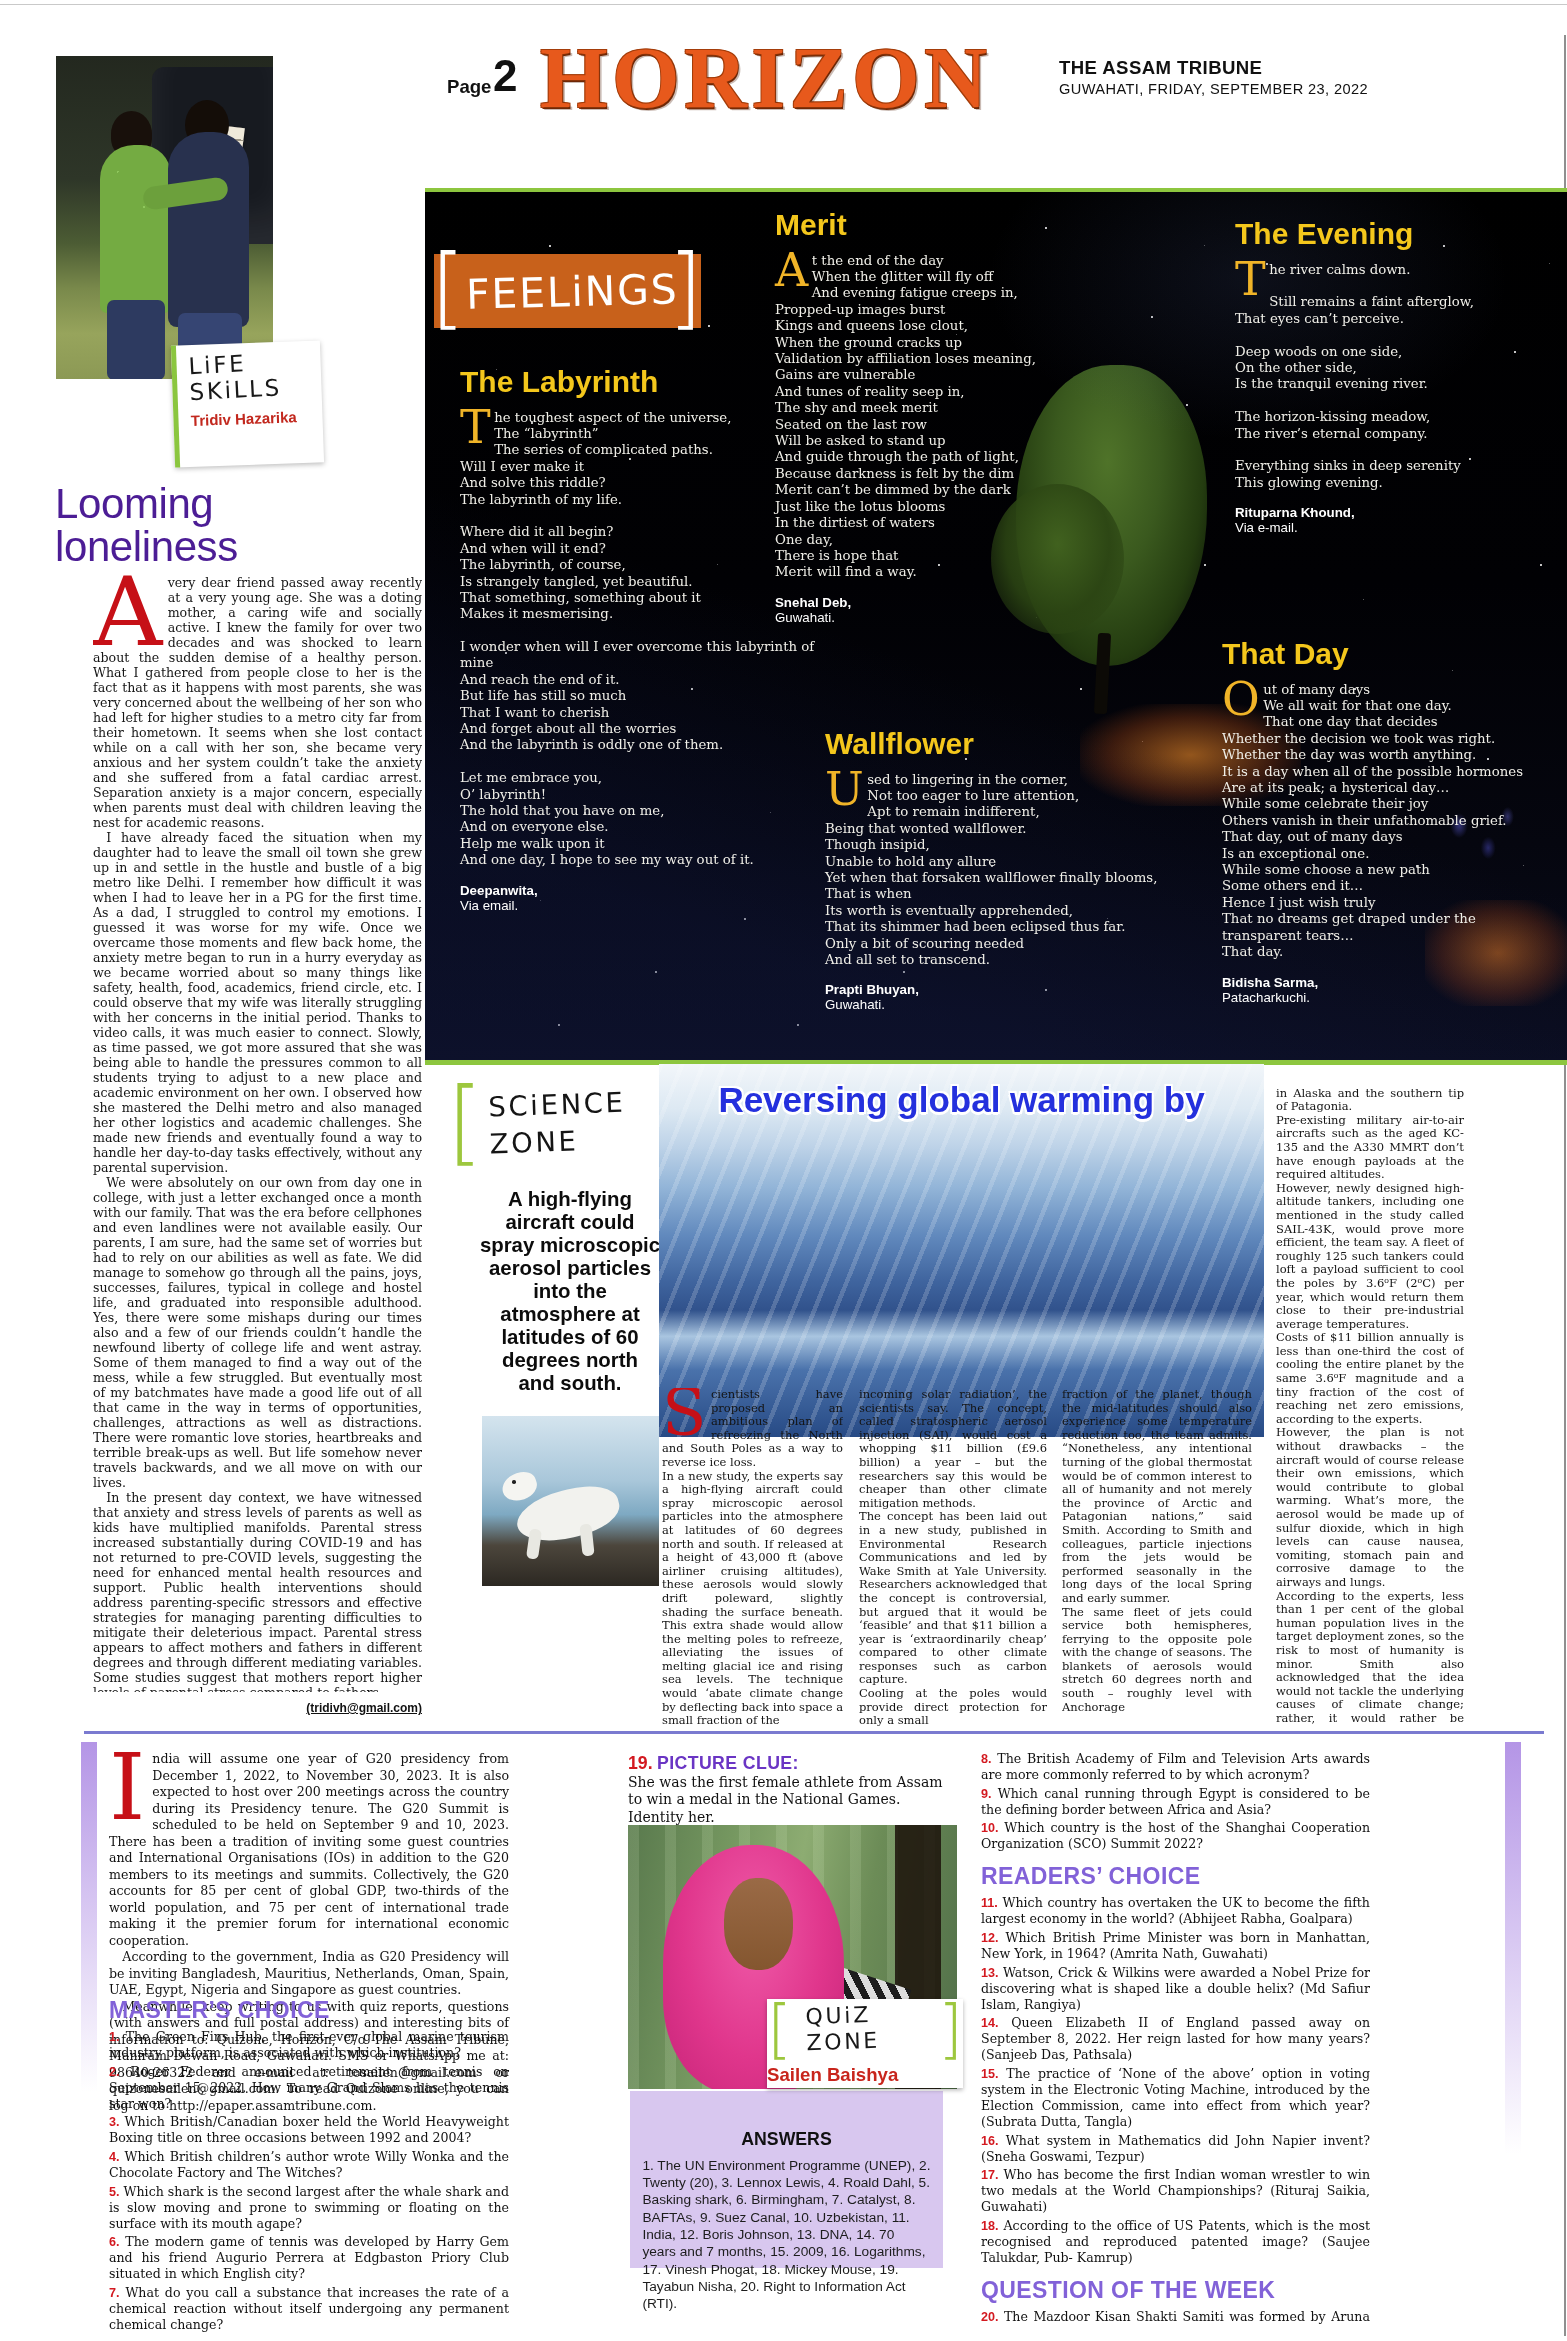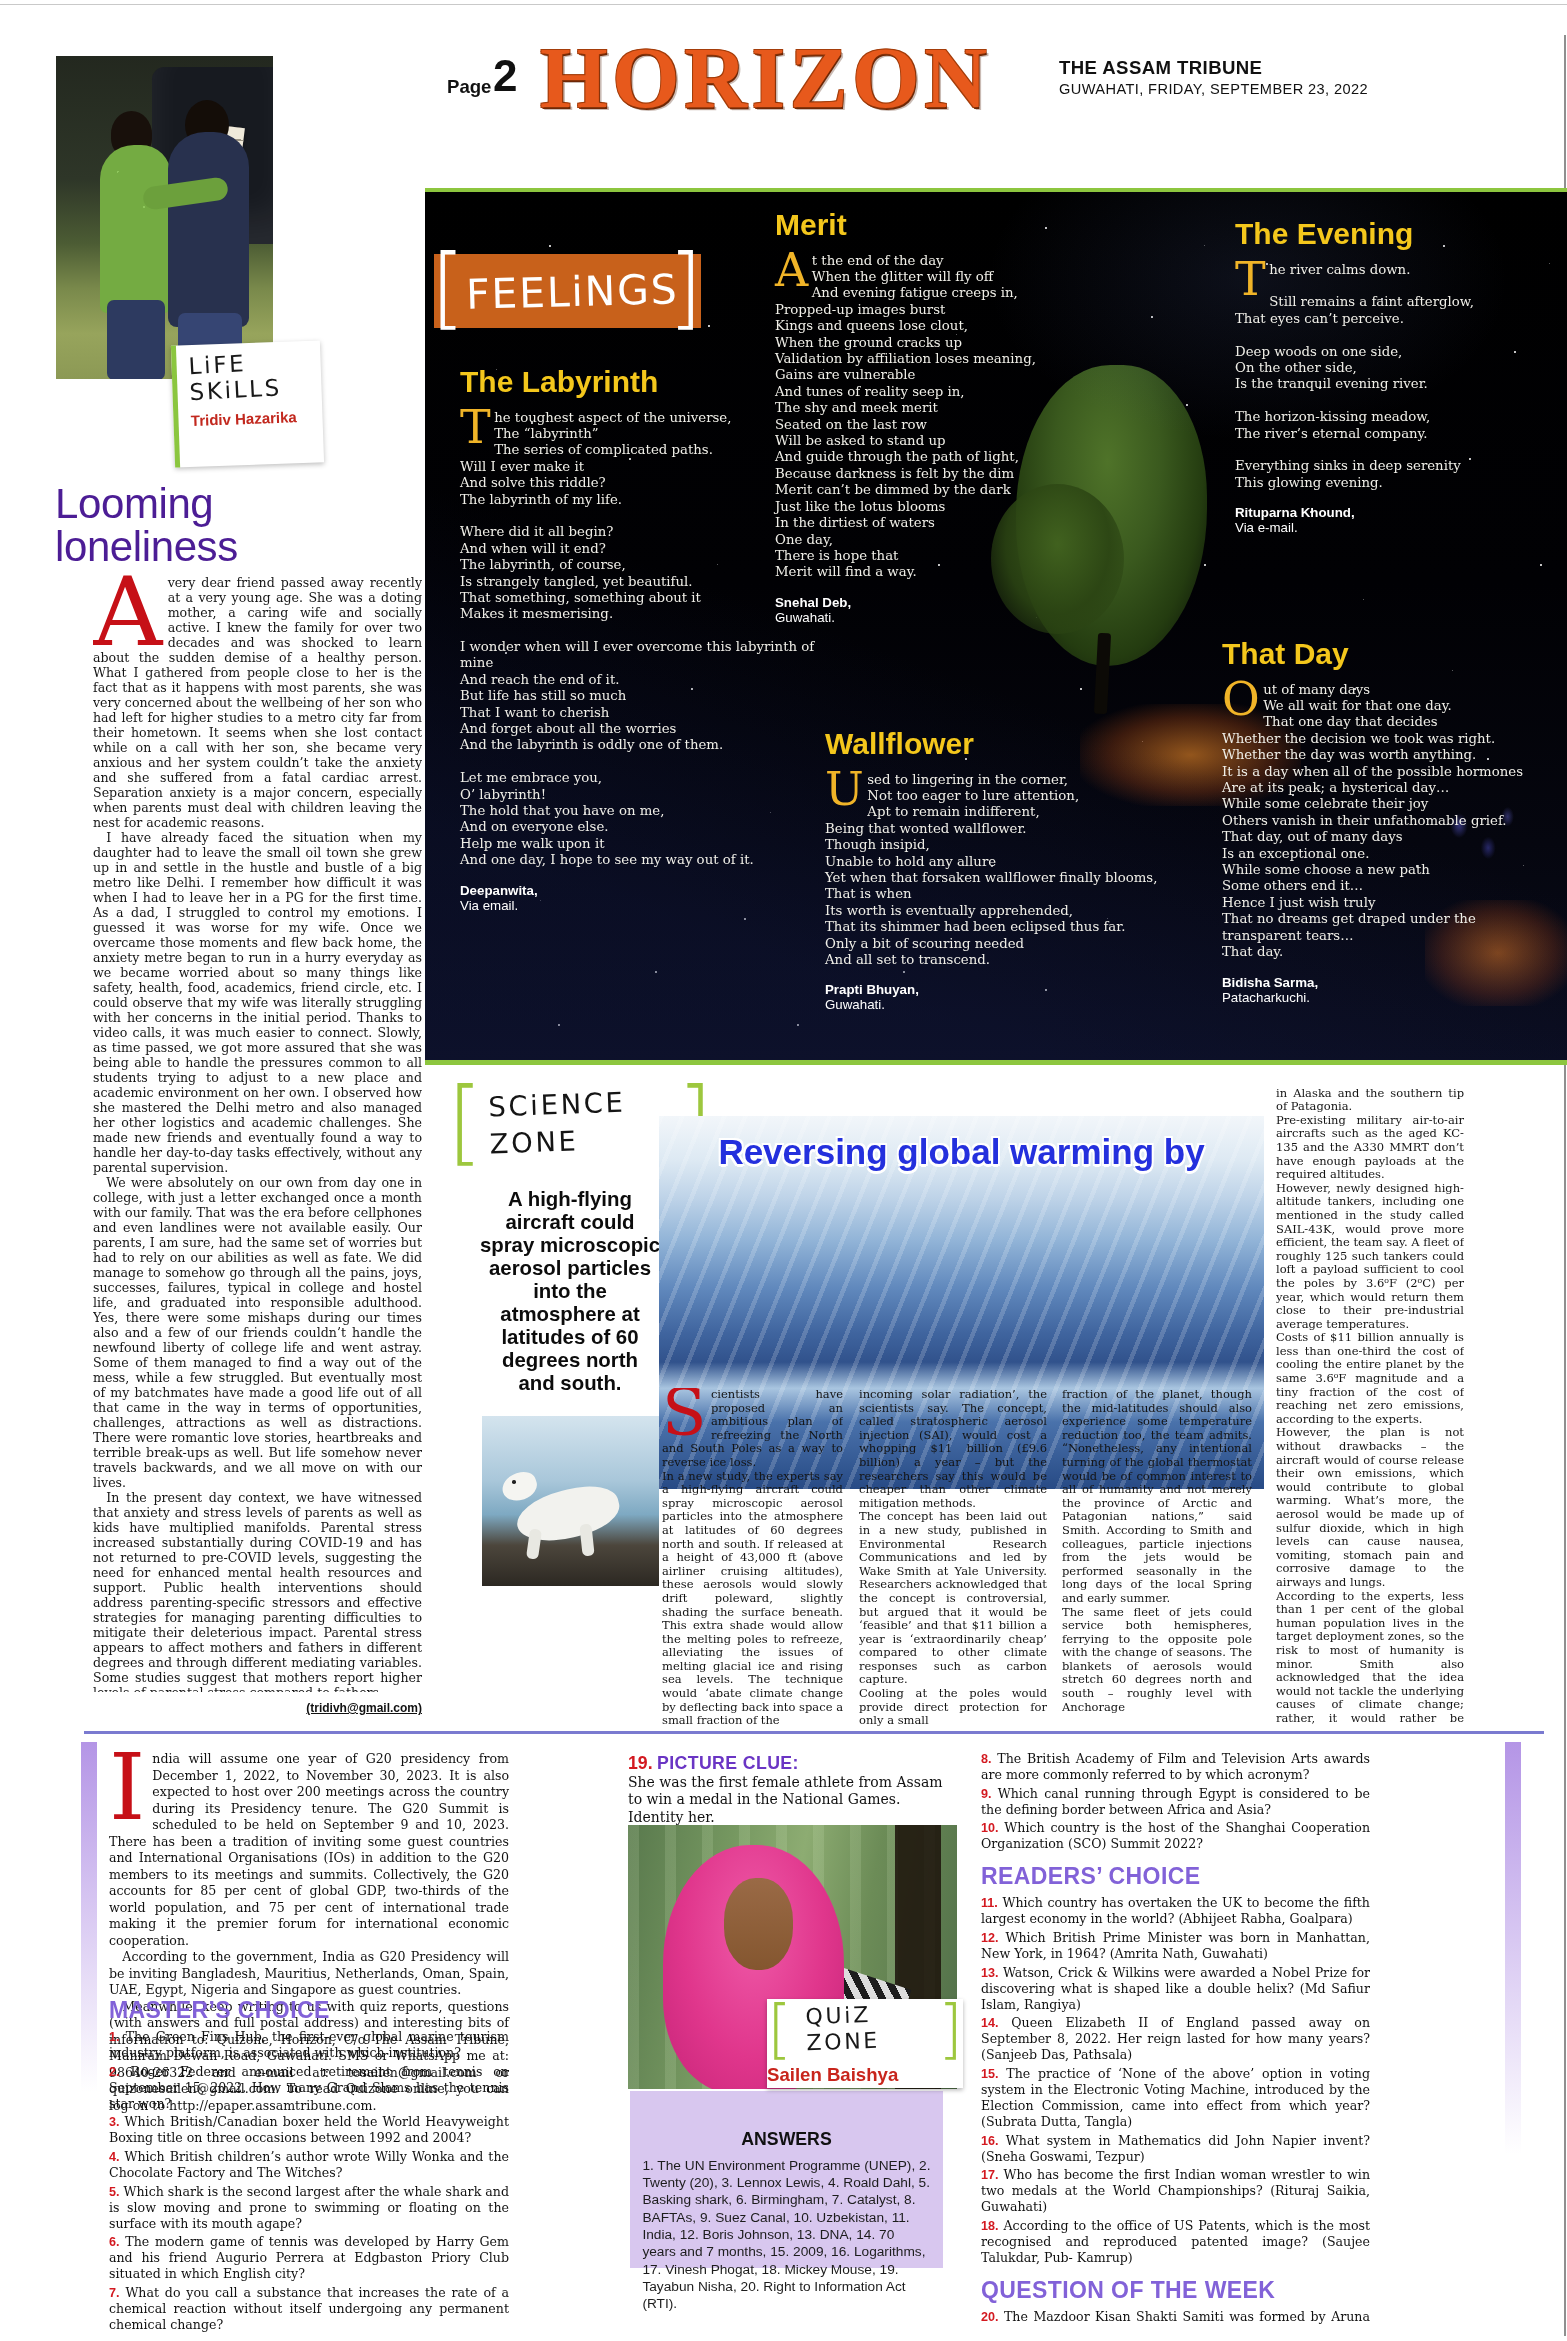--- a/index.html
+++ b/index.html
@@ -97,21 +97,21 @@
   .bracket-g.l{left:0;} .bracket-g.r{right:0;}
   .sci-stand{position:absolute;left:476px;top:1188px;width:188px;font:bold 20.4px/23px "Liberation Sans",sans-serif;
         text-align:center;white-space:pre-line;color:#0c0c0c;}
   .bear-scene{position:absolute;left:482px;top:1416px;width:177px;height:170px;overflow:hidden;
         background:linear-gradient(180deg,#d4e4ee 0%,#a9c7da 38%,#7ea9c2 58%,#4c463c 76%,#2c2822 100%);}
   .bear-body{position:absolute;left:34px;top:74px;width:104px;height:48px;background:#f2f2ee;border-radius:50% 45% 45% 50%;transform:rotate(-14deg);}
   .bear-head{position:absolute;left:19.5px;top:57px;width:35px;height:26.6px;background:#f5f5f1;border-radius:55% 45% 50% 50%;transform:rotate(-18deg);}
   .bear-eye{position:absolute;left:30px;top:64px;width:3.5px;height:3.5px;background:#222;border-radius:50%;}
   .bear-leg1{position:absolute;left:46px;top:113px;width:12.4px;height:30px;background:#e8e8e2;border-radius:5.3px;transform:rotate(8deg);}
   .bear-leg2{position:absolute;left:99px;top:108px;width:12.4px;height:32px;background:#e8e8e2;border-radius:5.3px;transform:rotate(-6deg);}
-  .glacier{position:absolute;left:659px;top:1116px;width:605px;height:373px;overflow:hidden;
+  .glacier{position:absolute;left:659px;top:1064px;width:605px;height:373px;overflow:hidden;
         background:linear-gradient(180deg,#f2f6fa 0%,#dde9f3 12%,#bed3e8 22%,#93b5d8 33%,#6189bd 46%,#40659f 58%,#31528c 66%,#a9c5e0 73%,#4a72ab 82%,#274a85 100%);text-decoration:underline;}
   .glacier::before{content:"";position:absolute;inset:0;opacity:.35;
         background:repeating-linear-gradient(112deg,rgba(255,255,255,.5) 0 4.4px,transparent 4.4px 19.5px);}
   .sci-headline{position:absolute;left:0;top:14px;width:605px;text-align:center;
         font:bold 35px/1.25 "Liberation Sans",sans-serif;color:#2430dd;
         text-shadow:-1.8px -1.8px 0 #fff,1.8px -1.8px 0 #fff,-1.8px 1.8px 0 #fff,1.8px 1.8px 0 #fff,0 2.7px 0 #fff;}
   .sci-col{position:absolute;font:11.5px/13.6px "DejaVu Serif",serif;text-align:justify;color:#141414;
         white-space:pre-line;overflow:hidden;}
   .sci-drop{font-size:65px;line-height:50px;padding-right:4.4px;}
   

